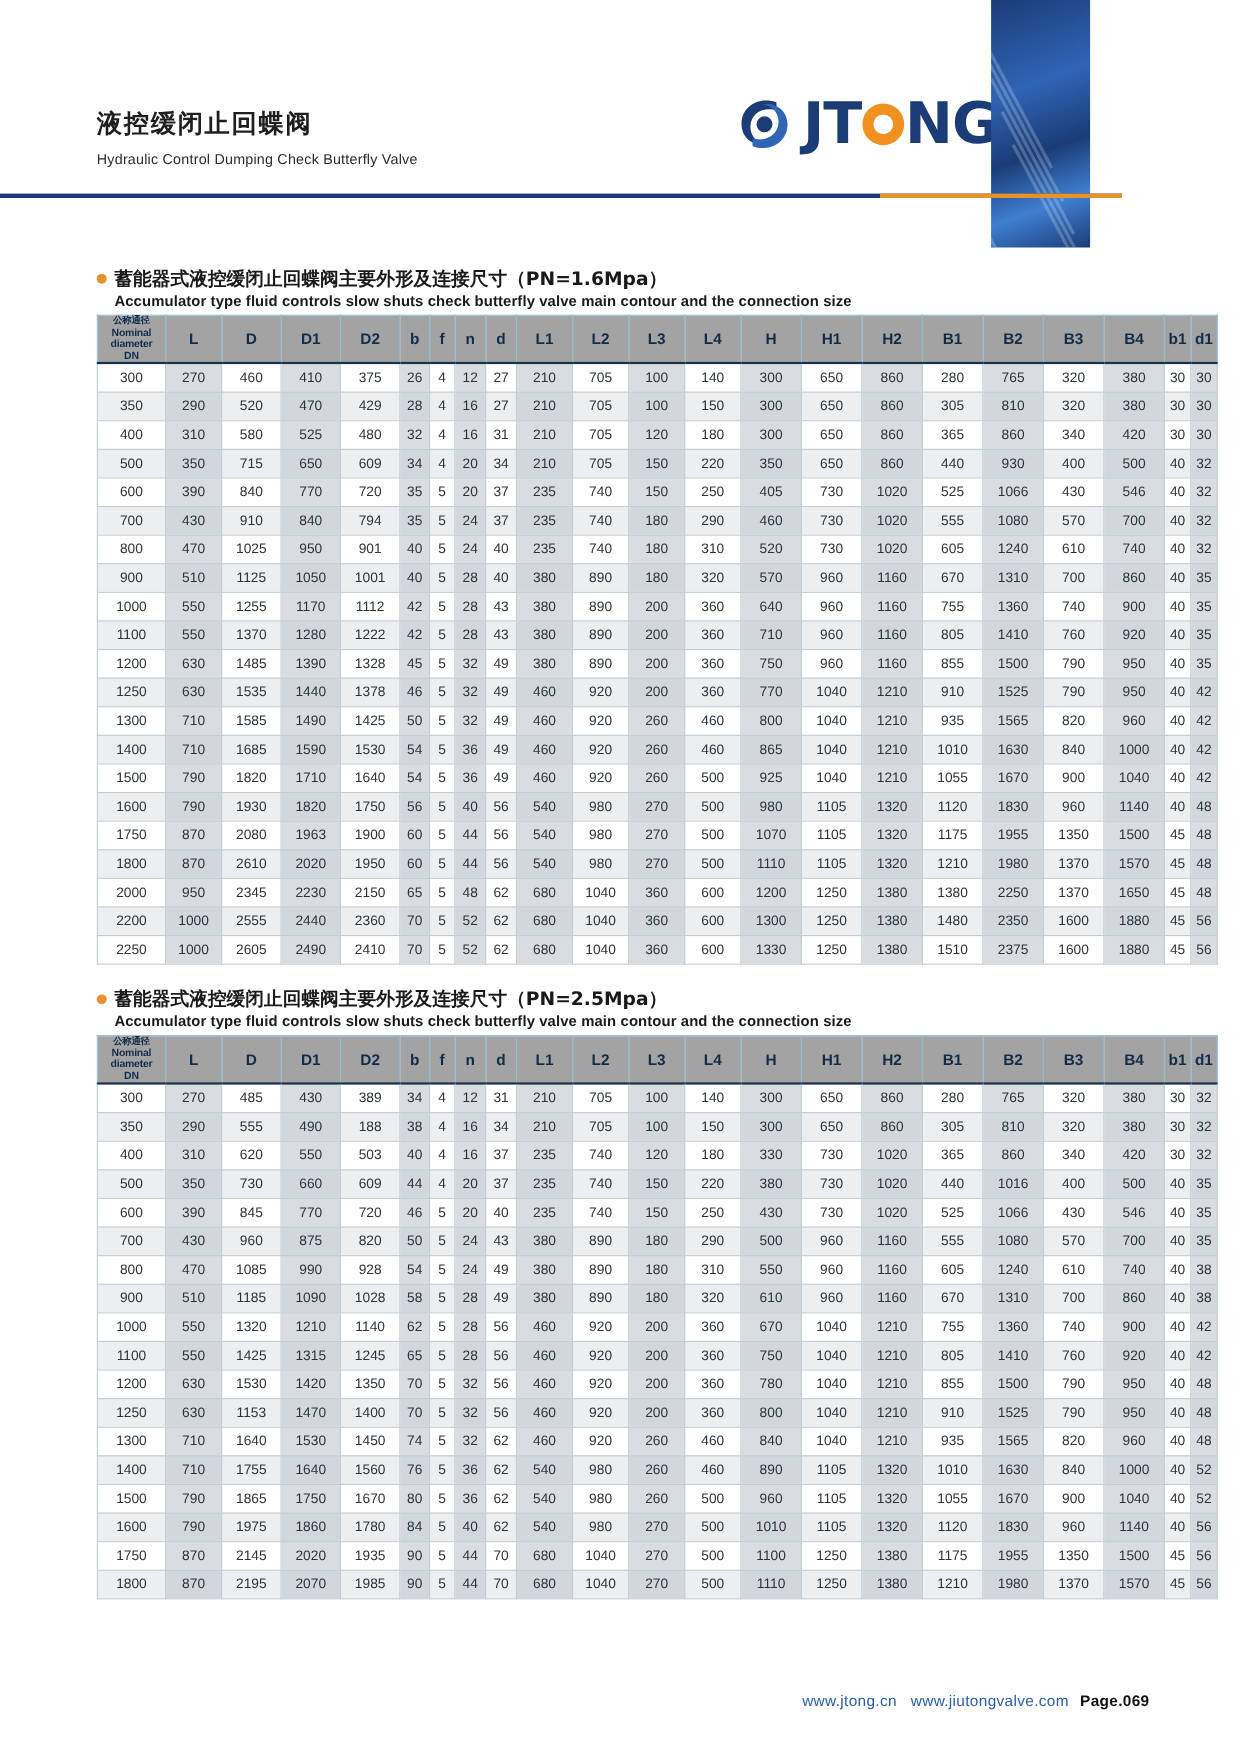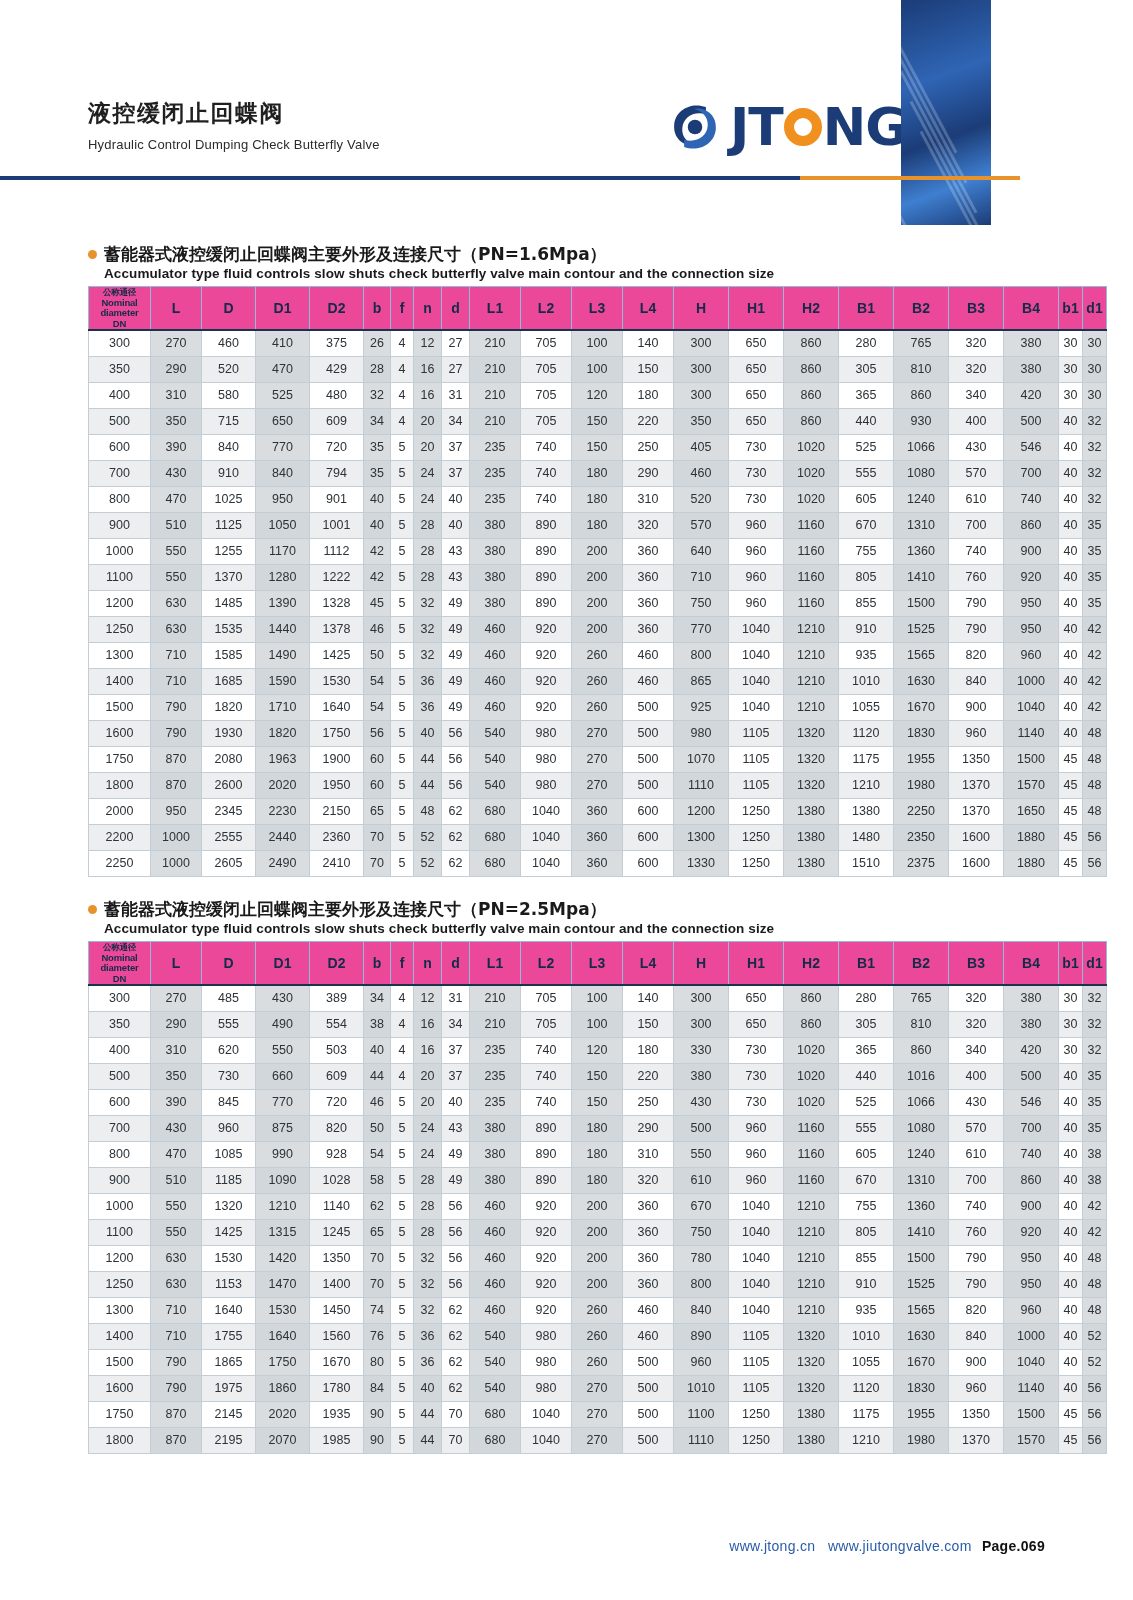--- a/index.html
+++ b/index.html
@@ -27,21 +27,21 @@
   .header-rule {
     position: absolute; left: 0; top: 176px; width: 1020px; height: 4px;
     background: #1b3c77;
   }
   .header-rule-orange {
     position: absolute; left: 800px; top: 176px; width: 220px; height: 4px;
     background: #e8922c;
   }
 
   
-  .logo-zone { position: absolute; right: 0; top: 86px; width: 345px; height: 110px; }
+  .logo-zone { position: absolute; right: 0; top: 72px; width: 345px; height: 110px; }
   .logo-inner { position: absolute; left: 20px; top: 12px; display: flex; align-items: center; }
   .logo-mark { width: 58px; height: 58px; margin-right: 6px; }
   .logo-word { display: flex; align-items: center; font-family: "DejaVu Sans", sans-serif;
     font-size: 52px; font-weight: 700; letter-spacing: -1px; line-height: 1; }
   .logo-word .lw { color: #1b3c77; }
   .logo-o {
     display: inline-block; width: 38px; height: 38px; border-radius: 50%;
     border: 10px solid #f0901e; margin: 0 1px;
   }
   .corner-graphic {
@@ -72,21 +72,21 @@
   
   .tbl-wrap { position: absolute; left: 88px; width: 957px; }
   table.dims { border-collapse: collapse; width: 957px; table-layout: fixed; }
   table.dims th, table.dims td {
     border: 1px solid #c3cdd6;
     text-align: center; vertical-align: middle;
     font-size: 12.5px; color: #2c3338;
     font-family: "Liberation Sans", sans-serif;
   }
   table.dims thead th {
-    background: #ec4899; color: #122c48; font-weight: 700;
+    background: #a3a3a3; color: #122c48; font-weight: 700;
     font-size: 14px; height: 38px; border-color: #8fbcd8;
     border-bottom: 2px solid #19334f;
   }
   table.dims thead th.dn-head {
     font-size: 9.5px; font-weight: 700; line-height: 10.5px; letter-spacing: -0.2px;
   }
   .dn-cn { font-family: "DejaVu Sans", sans-serif; font-size: 8.5px; display:block; }
   table.dims tbody td { height: 26px; background: #ffffff; }
   table.dims tbody td.shade { background: #d9dde0; }
   table.dims tbody tr td:first-child { background: #ffffff; }
@@ -603,21 +603,21 @@
             <td>1175</td>
             <td class="shade">1955</td>
             <td>1350</td>
             <td class="shade">1500</td>
             <td>45</td>
             <td class="shade">48</td>
           </tr>
           <tr>
             <td>1800</td>
             <td class="shade">870</td>
-            <td>2600</td>
+            <td>2610</td>
             <td class="shade">2020</td>
             <td>1950</td>
             <td class="shade">60</td>
             <td>5</td>
             <td class="shade">44</td>
             <td>56</td>
             <td class="shade">540</td>
             <td>980</td>
             <td class="shade">270</td>
             <td>500</td>
@@ -787,21 +787,21 @@
             <td>320</td>
             <td class="shade">380</td>
             <td>30</td>
             <td class="shade">32</td>
           </tr>
           <tr>
             <td>350</td>
             <td class="shade">290</td>
             <td>555</td>
             <td class="shade">490</td>
-            <td>554</td>
+            <td>188</td>
             <td class="shade">38</td>
             <td>4</td>
             <td class="shade">16</td>
             <td>34</td>
             <td class="shade">210</td>
             <td>705</td>
             <td class="shade">100</td>
             <td>150</td>
             <td class="shade">300</td>
             <td>650</td>

